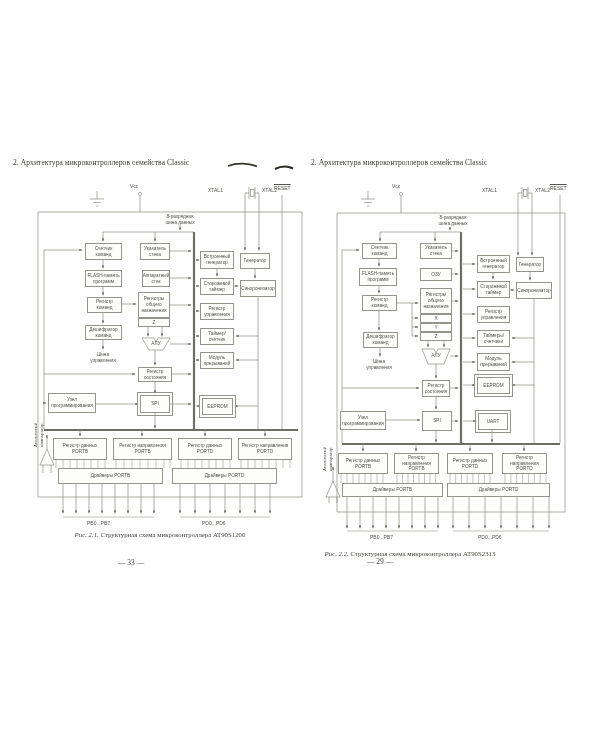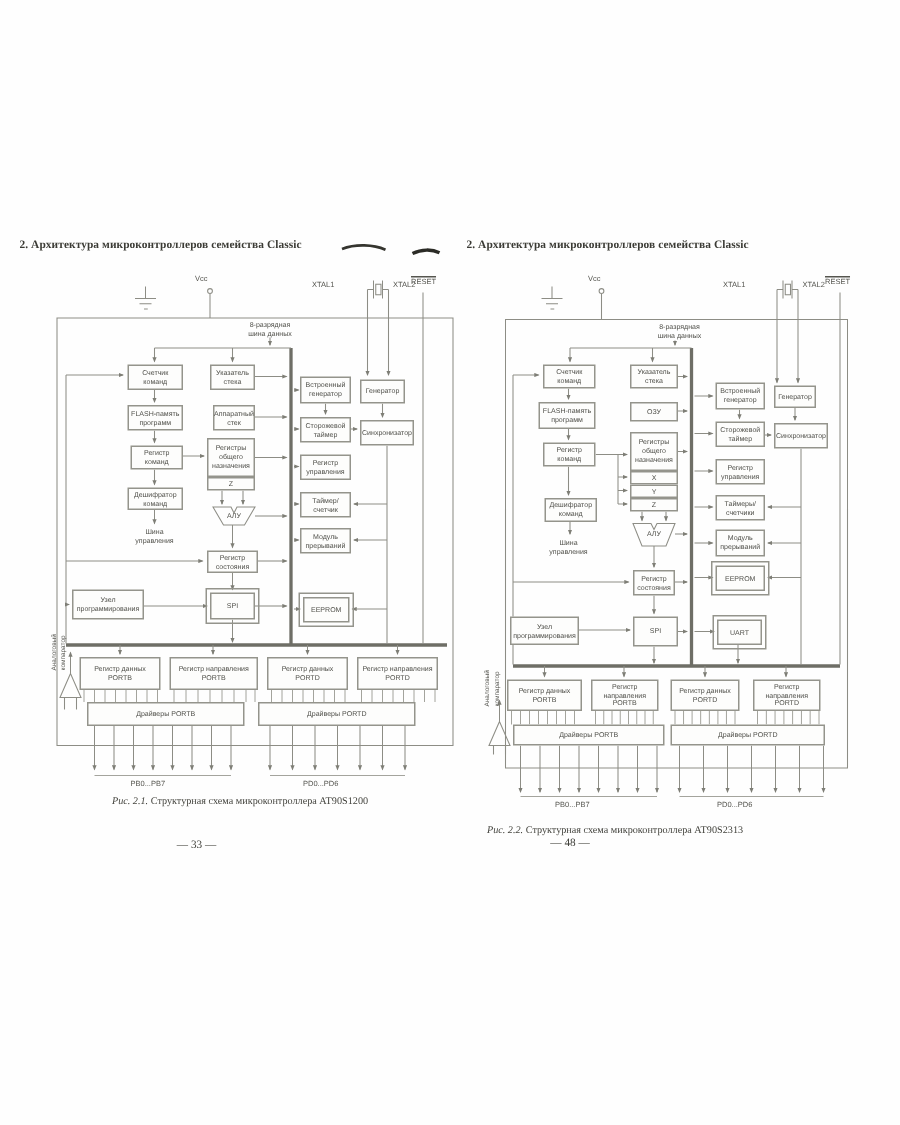--- a/index.html
+++ b/index.html
@@ -1,19 +1,19 @@
 <!DOCTYPE html>
 <html><head>
 <meta charset="utf-8">
 <style>
   html,body{margin:0;padding:0}
   body{width:600px;height:750px;background:#ffffff;position:relative;overflow:hidden;
        font-family:"Liberation Sans",sans-serif;color:#50504a}
   .sheet{position:absolute;inset:0;background:#fefefe}
-  .hdr{position:absolute;font-family:"Liberation Serif",serif;font-weight:bold;font-size:7.6px;
+  .hdr{position:absolute;font-family:"Liberation Serif",serif;font-weight:normal;font-size:7.6px;
        color:#3b3b35;white-space:nowrap;letter-spacing:.05px}
   .diagram{position:absolute}
   svg.wires{position:absolute;left:0;top:0;z-index:1}
   .w{stroke:#8d8d85;stroke-width:.7;fill:none}
   .bus{stroke:#6e6e66;stroke-width:2.2;fill:none}
   .thin{stroke:#9a9a92;stroke-width:.6;fill:none}
   .blk{position:absolute;border:.8px solid #94948c;background:#fdfdfc;box-sizing:border-box;
        display:flex;align-items:center;justify-content:center;text-align:center;
        font-size:4.7px;line-height:1.25;color:#51514b;white-space:pre-line;padding:1px;z-index:2}
   .dbl{outline:.8px solid #94948c;outline-offset:2px}
@@ -356,15 +356,15 @@
     <div class="blk" style="left:125px;top:300px;width:103px;height:14px">Драйверы PORTD</div>
     <div class="vert" style="left:0px;top:256px;width:14px;height:40px">Аналоговый
 компаратор</div>
     <span class="pin" style="left:48px;top:351px">PB0...PB7</span>
     <span class="pin" style="left:156px;top:351px">PD0...PD6</span>
   </div>
 
   <div class="cap" style="left:55px;top:531px;width:210px"><span class="fig">Рис. 2.1.</span><span> Структурная схема микроконтроллера AT90S1200</span></div>
   <div class="cap" style="left:300px;top:550px;width:220px"><span class="fig">Рис. 2.2.</span><span> Структурная схема микроконтроллера AT90S2313</span></div>
   <div class="pnum" style="left:96px;top:558px;width:70px">— 33 —</div>
-  <div class="pnum" style="left:345px;top:557px;width:70px">— 48 —</div>
+  <div class="pnum" style="left:345px;top:557px;width:70px">— 29 —</div>
 
 </div>
 
 </body></html>

